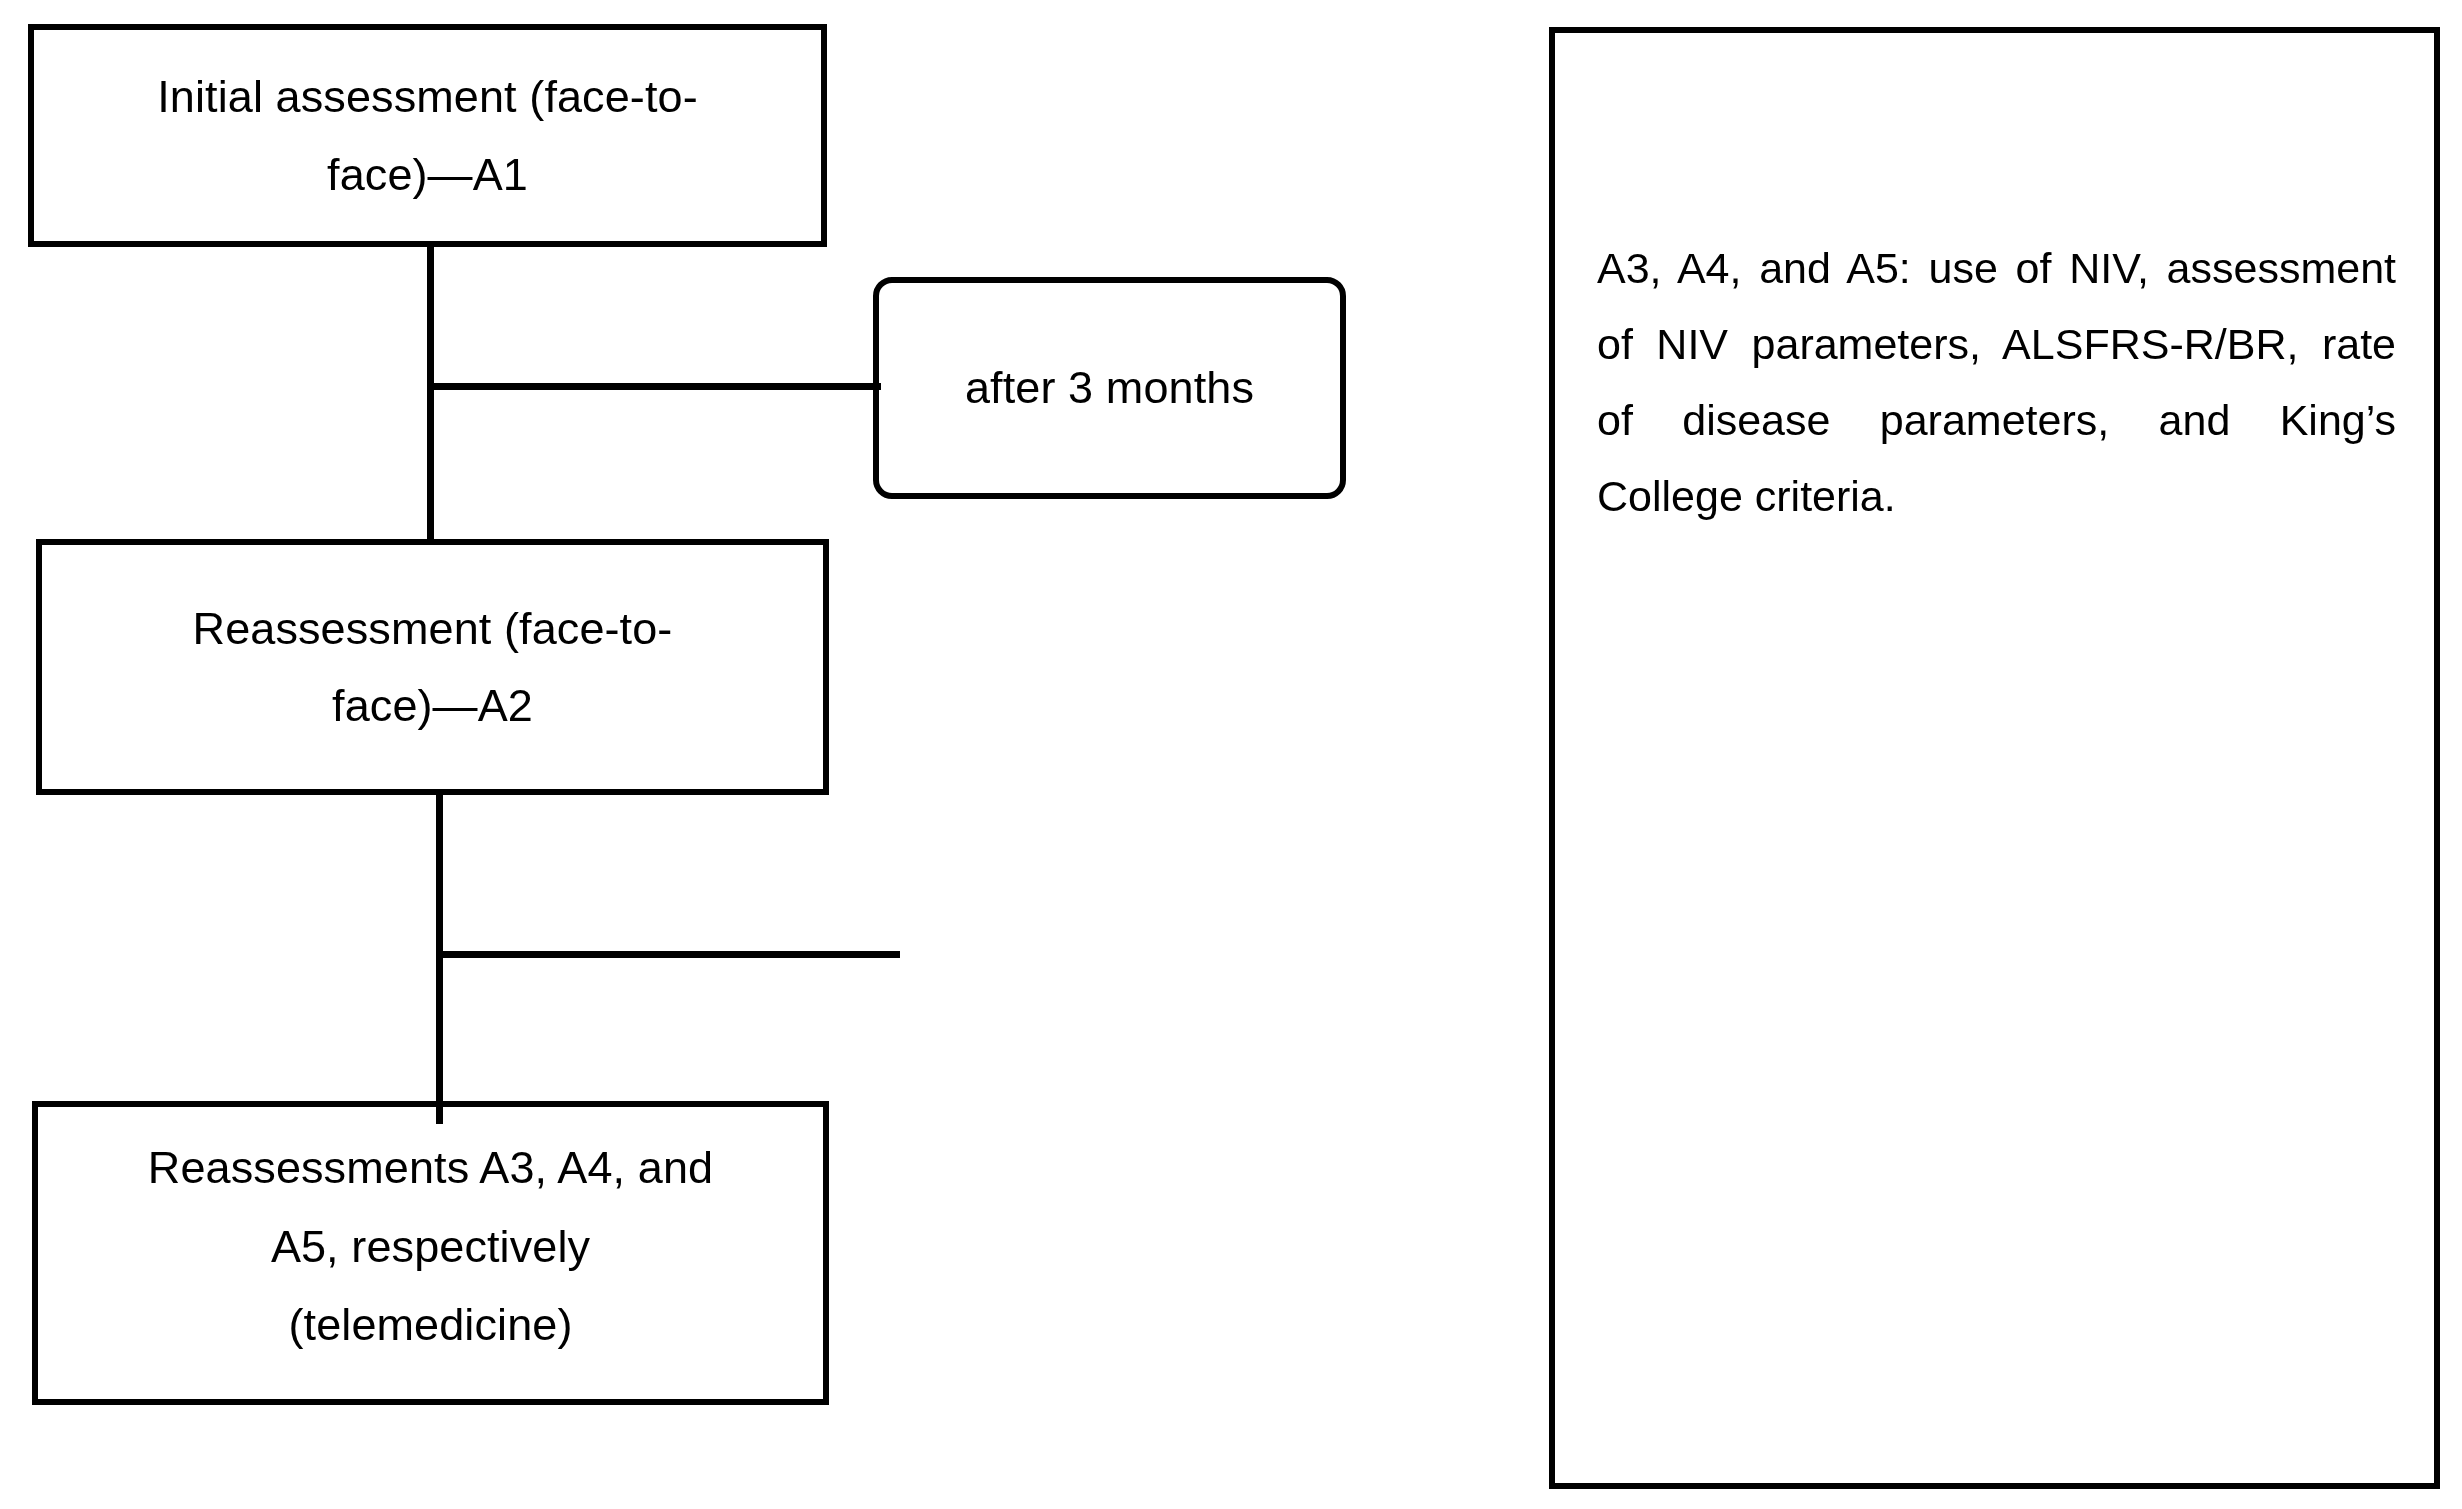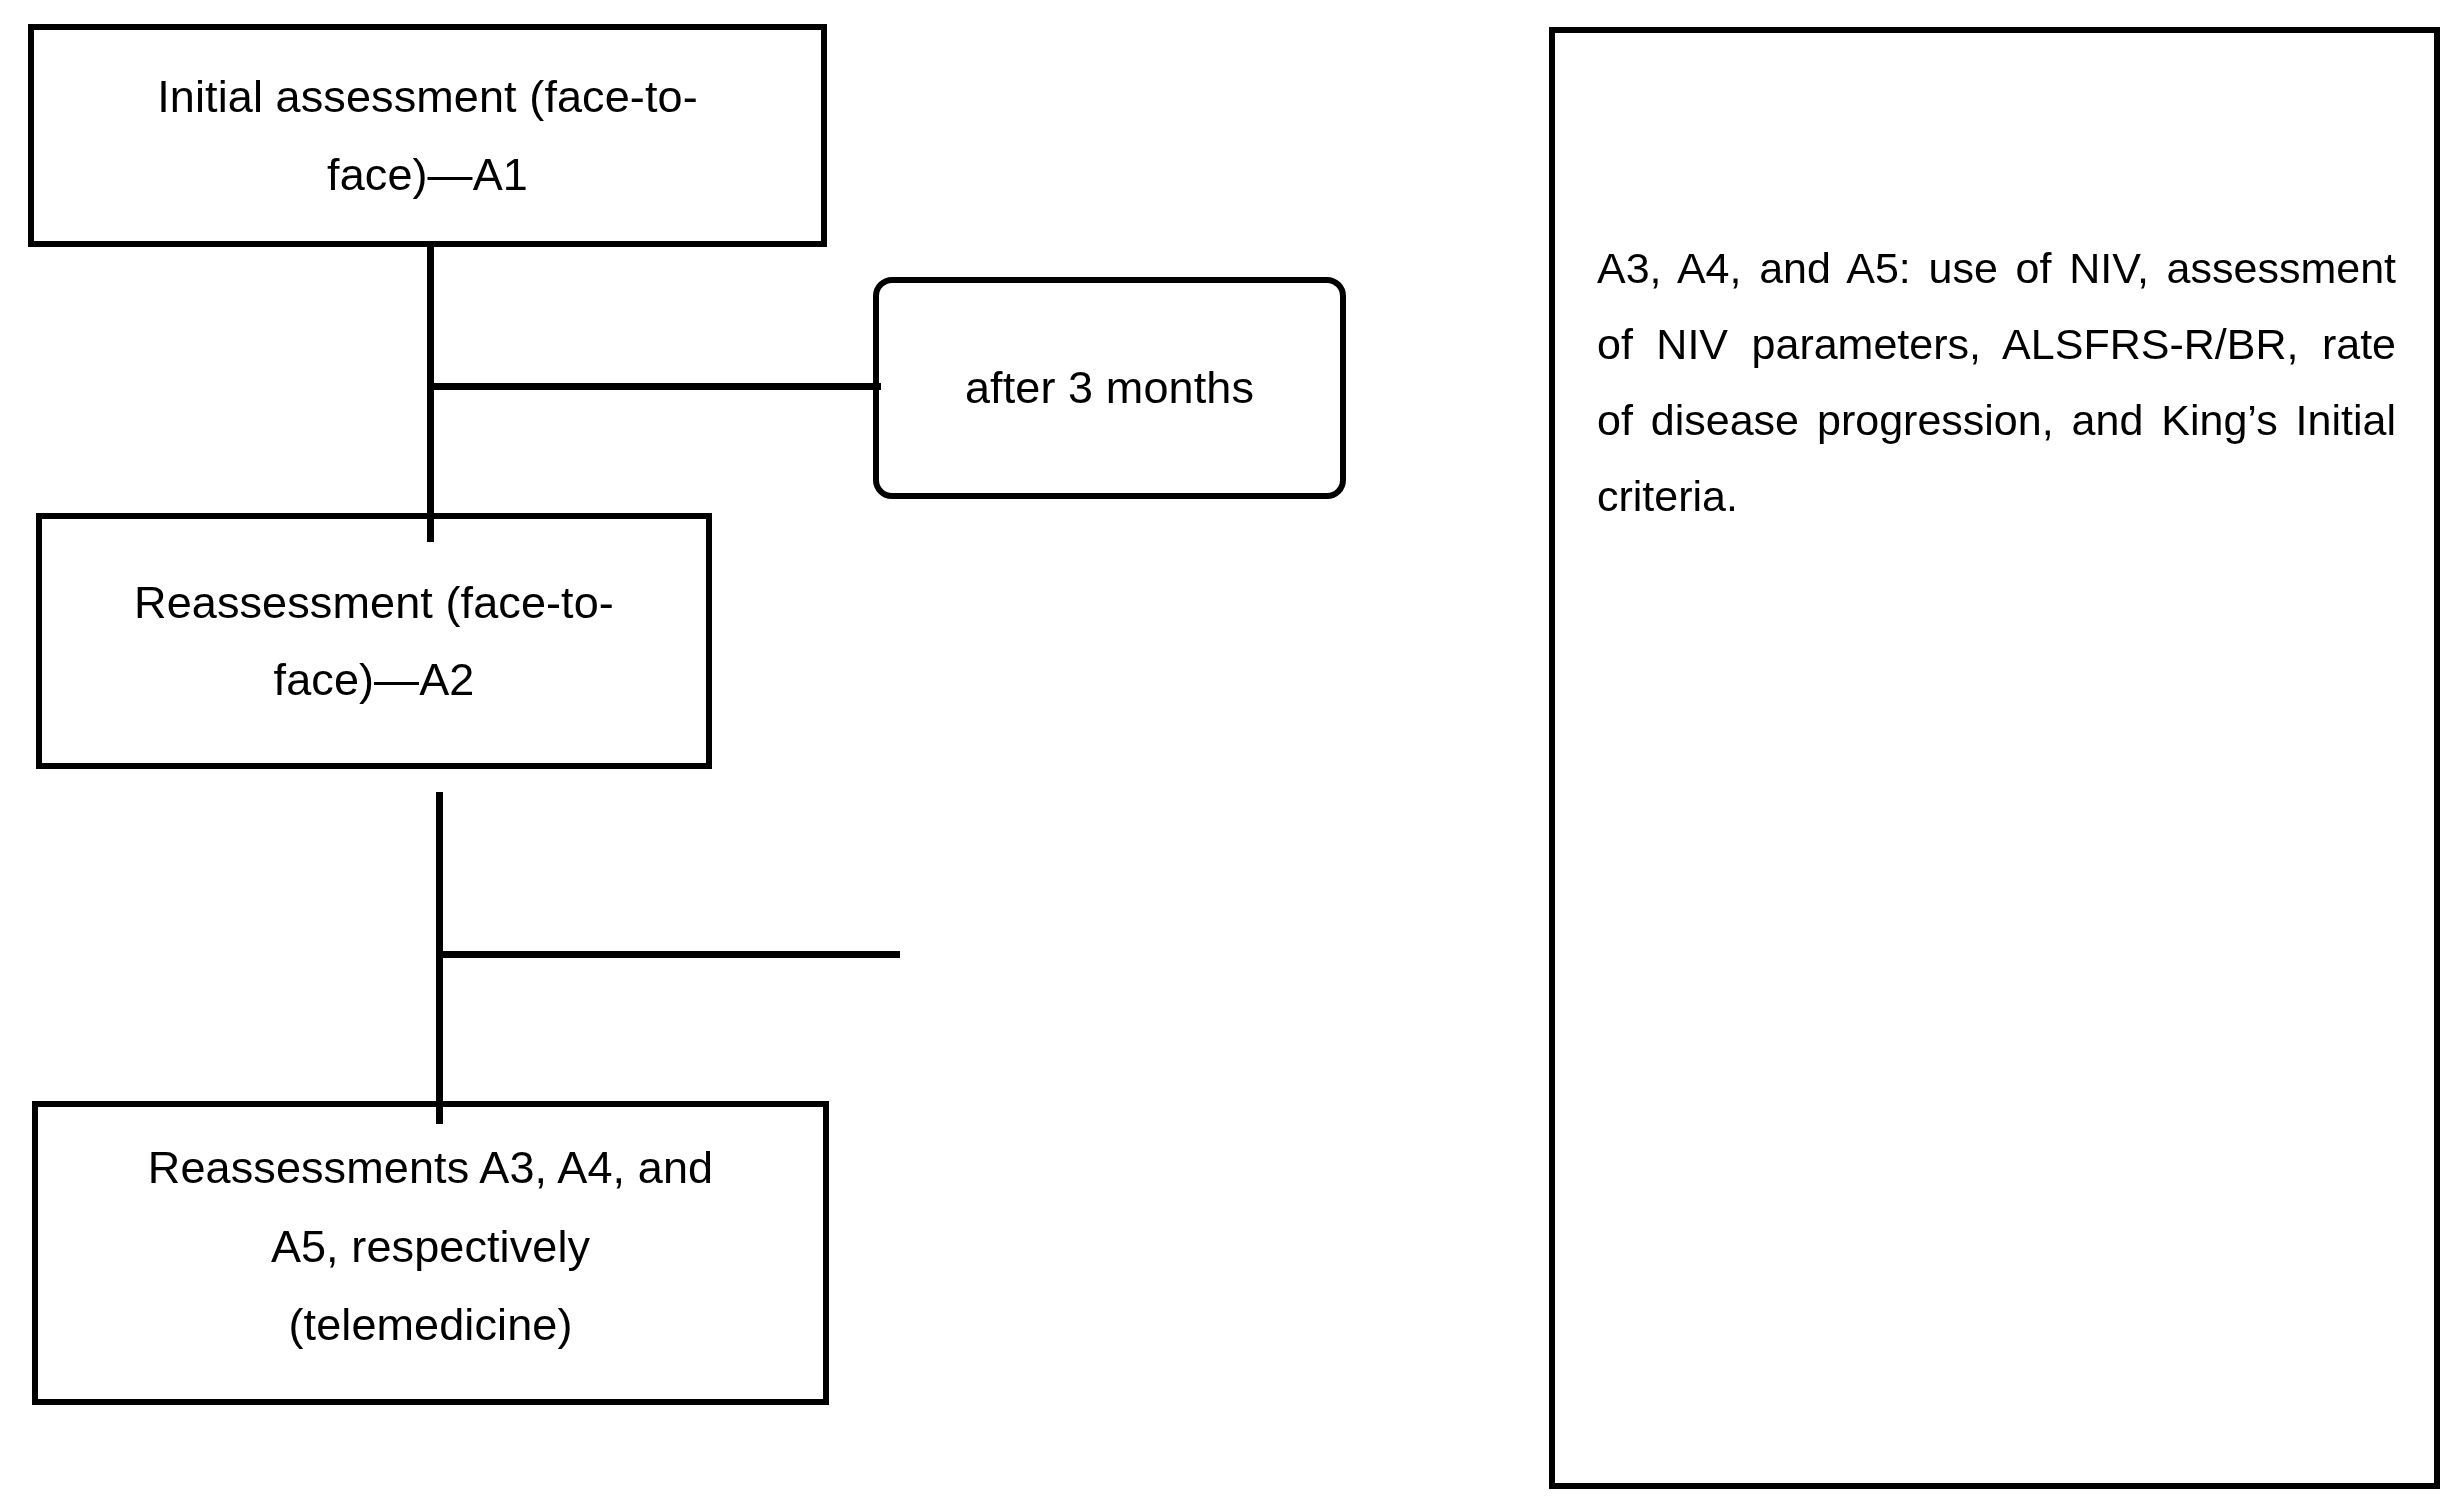--- a/index.html
+++ b/index.html
@@ -42,21 +42,21 @@
     left: 28px;  top: 24px;   width: 799px; height: 223px;
   }
   #node-initial-assessment .node-label { font-size: 45px; }
 
   #node-after-3-months {
     left: 873px; top: 277px;  width: 473px;  height: 222px; border-radius: 19px;
   }
   #node-after-3-months .node-label { font-size: 45px; }
 
   #node-reassessment {
-    left: 36px;  top: 513px;  width: 676px; height: 256px;
+    left: 36px;  top: 539px;  width: 793px; height: 256px;
   }
   #node-reassessment .node-label { font-size: 45px; }
 
   #node-after-3-6-9-months {
     left: 894px; top: 815px; width: 549px;  height: 260px;
   }
   #node-after-3-6-9-months .node-label { font-size: 45px; }
 
   #node-reassessments-telemedicine {
     left: 32px;  top: 1101px; width: 797px; height: 304px;
@@ -123,17 +123,17 @@
 A5, respectively
 (telemedicine)</span>
   </div>
 
   <div class="conn" id="conn-v-a1-a2"></div>
   <div class="conn" id="conn-h-a1-3months"></div>
   <div class="conn" id="conn-v-a2-a345"></div>
   <div class="conn" id="conn-h-a2-3690"></div>
 
   <div id="legend-panel">
-    <p class="legend-paragraph">A3, A4, and A5: use of NIV, assessment of NIV parameters, ALSFRS-R/BR, rate of disease progression, and King’s Initial criteria.</p>
+    <p class="legend-paragraph">A3, A4, and A5: use of NIV, assessment of NIV parameters, ALSFRS-R/BR, rate of disease parameters, and King’s College criteria.</p>
   </div>
 
 </div>
 
 
 </body></html>

